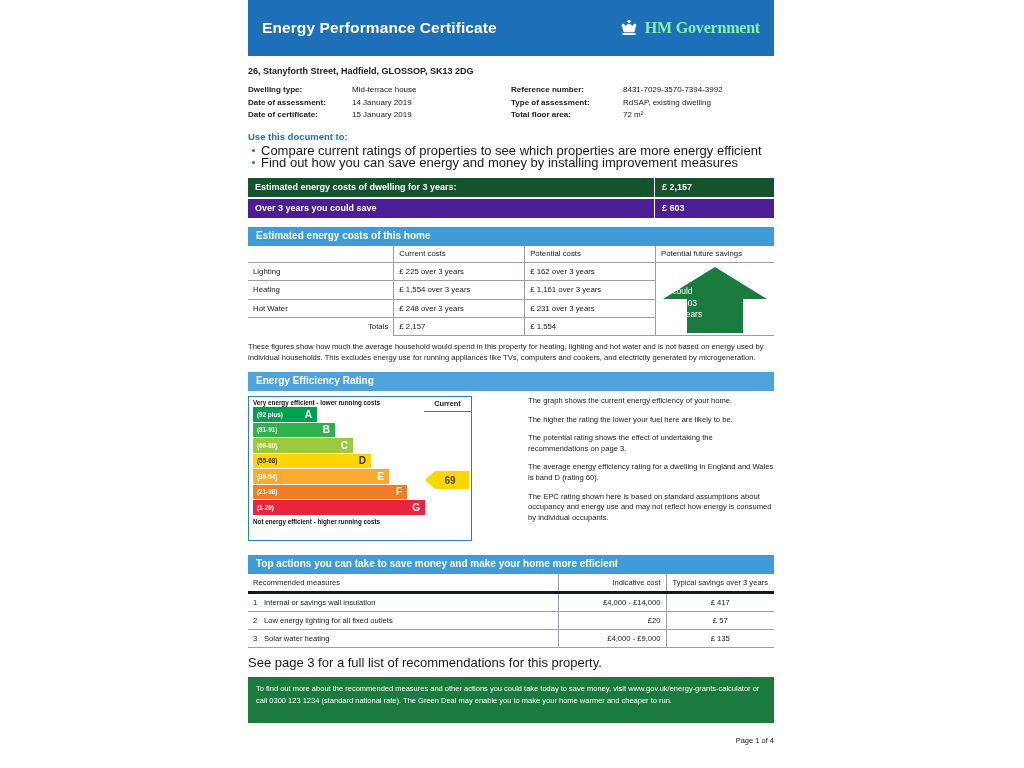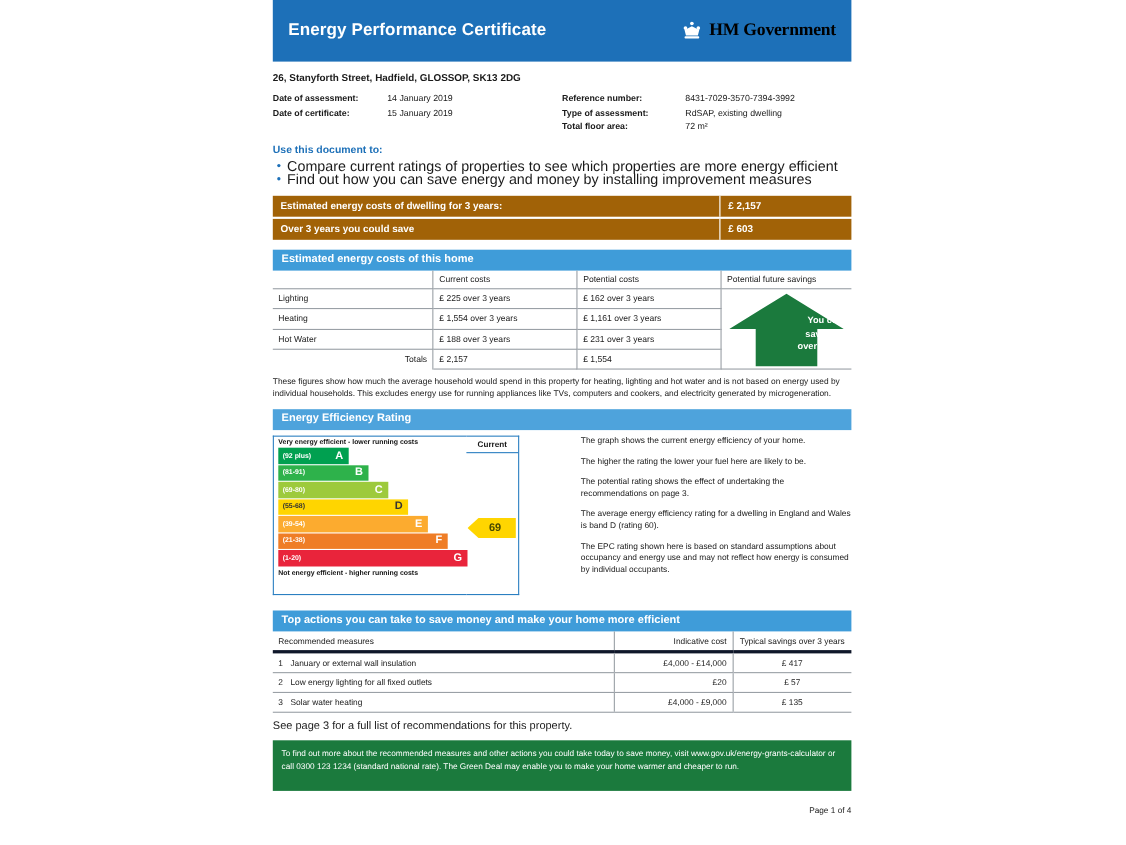--- a/index.html
+++ b/index.html
@@ -39,21 +39,21 @@
   .hdr-gov {
     display: flex;
     align-items: center;
     gap: 6px;
   }
   .crown {
     width: 20px; height: 20px;
     fill: #ffffff;
   }
   .gov-text {
-    color: #000000;
+    color: #86efac;
     font-size: 16px;
     font-family: "Liberation Serif", serif;
     font-weight: bold;
     letter-spacing: -0.2px;
   }
 
   
   .addr {
     font-size: 9px;
     font-weight: bold;
@@ -90,23 +90,23 @@
     display: flex;
     margin-top: 9px;
     color: #fff;
     font-size: 9px;
     font-weight: bold;
     height: 19px;
     align-items: stretch;
   }
   .banner .b-left { flex: 1; display: flex; align-items: center; padding-left: 7px; }
   .banner .b-right { width: 120px; display: flex; align-items: center; padding-left: 7px; border-left: 1px solid #fff; }
-  .banner.red .b-left, .banner.red .b-right { background: #a16207; }
+  .banner.red .b-left, .banner.red .b-right { background: #14532d; }
   .banner.green { margin-top: 2px; }
-  .banner.green .b-left, .banner.green .b-right { background: #a16207; }
+  .banner.green .b-left, .banner.green .b-right { background: #4c1d95; }
 
   
   .sec-bar {
     background: #3f9cd9;
     color: #fff;
     font-size: 10px;
     font-weight: bold;
     padding: 3px 0 3px 8px;
     margin-top: 9px;
     height: 19px;
@@ -137,24 +137,24 @@
     border-right: none;
   }
   .arrowbox {
     position: relative;
     width: 118px; height: 72px;
   }
   .arrowbox svg { position: absolute; left: 50%; top: 0; transform: translateX(-50%); }
   .arrowtext {
     position: absolute;
     left: 0; right: 0; top: 23px;
-    text-align: right;
+    text-align: left;
     color: #fff;
     font-size: 8.4px;
-    font-weight: bold;
+    font-weight: normal;
     line-height: 11.5px;
   }
   .note {
     font-size: 7.6px;
     line-height: 11px;
     margin-top: 5px;
   }
 
   
   .eer-wrap { display: flex; margin-top: 5px; }
@@ -238,21 +238,21 @@
     padding: 4px 5px;
     text-align: left;
     font-weight: normal;
     vertical-align: middle;
   }
   .actions thead th { border-bottom: 3px solid #0f172a; font-size: 7.6px; }
   .actions .a0 { width: 310px; }
   .actions .a1 { width: 108px; text-align: right; border-left: 1px solid #9aa0a6; }
   .actions .a2 { width: 108px; text-align: center; border-left: 1px solid #9aa0a6; }
   .actions .num { display: inline-block; width: 11px; }
-  .seepage { font-size: 10px; margin-top: 7px; }
+  .seepage { font-size: 13px; margin-top: 7px; }
 
   .greenbox {
     background: #1b7a3d;
     color: #fff;
     font-size: 7.5px;
     line-height: 11.5px;
     padding: 6px 8px;
     margin-top: 7px;
     height: 46px;
   }
@@ -280,20 +280,24 @@
           <rect x="4" y="18" width="16" height="2.4" rx="1"></rect>
         </svg>
         <span class="gov-text">HM Government</span>
       </div>
     </div>
 
     <div class="addr">26, Stanyforth Street, Hadfield, GLOSSOP, SK13 2DG</div>
 
     <div class="meta">
       <div class="meta-col left">
+        <div class="meta-row">
+          <div class="meta-lbl">Dwelling type:</div>
+          <div class="meta-val">Mid-terrace house</div>
+        </div>
         <div class="meta-row">
           <div class="meta-lbl">Date of assessment:</div>
           <div class="meta-val">14   January   2019</div>
         </div>
         <div class="meta-row">
           <div class="meta-lbl">Date of certificate:</div>
           <div class="meta-val">15   January   2019</div>
         </div>
       </div>
       <div class="meta-col right">
@@ -353,21 +357,21 @@
           </div>
         </td>
       </tr>
       <tr>
         <td class="c0">Heating</td>
         <td class="c1">£ 1,554 over 3 years</td>
         <td class="c2">£ 1,161 over 3 years</td>
       </tr>
       <tr>
         <td class="c0">Hot Water</td>
-        <td class="c1">£ 188 over 3 years</td>
+        <td class="c1">£ 248 over 3 years</td>
         <td class="c2">£ 231 over 3 years</td>
       </tr>
       <tr>
         <td class="c0 totlbl">Totals</td>
         <td class="c1">£ 2,157</td>
         <td class="c2">£ 1,554</td>
       </tr>
     </tbody>
       </table>
 
@@ -437,21 +441,21 @@
     <table class="actions">
       <thead>
         <tr>
           <th class="a0">Recommended measures</th>
           <th class="a1">Indicative cost</th>
           <th class="a2">Typical savings over 3 years</th>
         </tr>
       </thead>
       <tbody>
         <tr>
-          <td class="a0"><span class="num">1</span><span>January or external wall insulation</span></td>
+          <td class="a0"><span class="num">1</span><span>Internal or savings wall insulation</span></td>
           <td class="a1">£4,000 - £14,000</td>
           <td class="a2">£ 417</td>
         </tr>
         <tr>
           <td class="a0"><span class="num">2</span><span>Low energy lighting for all fixed outlets</span></td>
           <td class="a1">£20</td>
           <td class="a2">£ 57</td>
         </tr>
         <tr>
           <td class="a0"><span class="num">3</span><span>Solar water heating</span></td>

